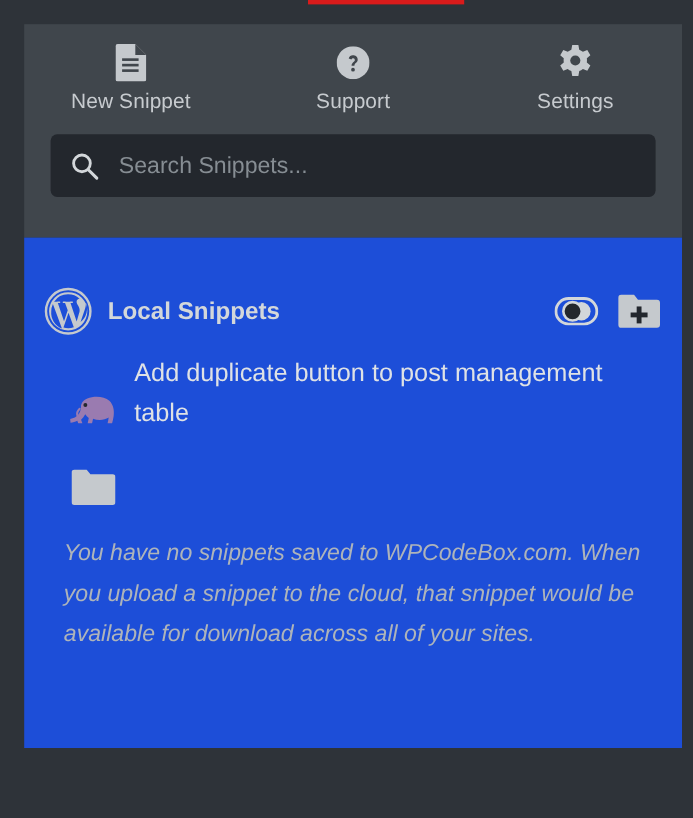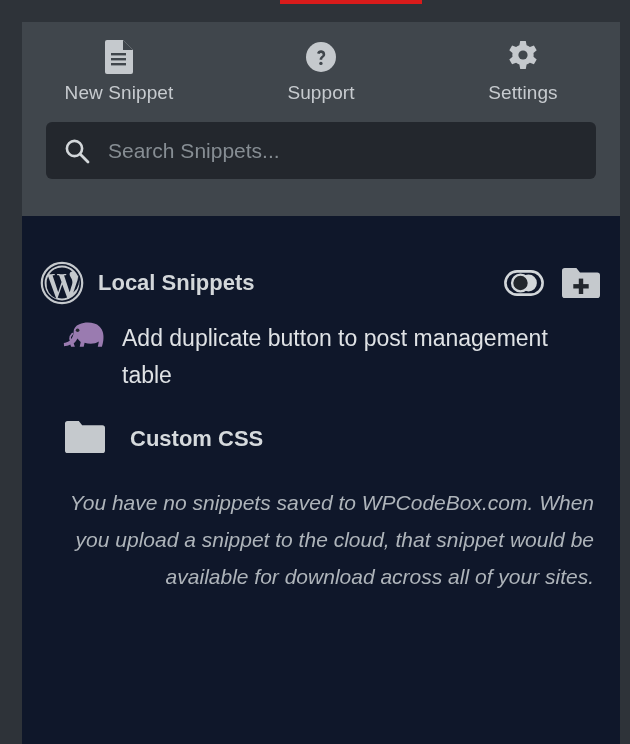--- a/index.html
+++ b/index.html
@@ -109,22 +109,22 @@
     color: #868d93;
     opacity: 1;
   }
 
   
   .body-panel {
     position: absolute;
     left: 0;
     top: 216px;
     width: 598px;
-    height: 528px;
-    background: #0f172a;
+    height: 464px;
+    background: #1d4ed8;
     box-sizing: border-box;
     padding: 0;
     overflow: hidden;
   }
 
   .group-row {
     display: flex;
     align-items: center;
     height: 62px;
     padding: 0 20px 0 16px;
@@ -162,21 +162,21 @@
     padding: 0;
     cursor: pointer;
     display: flex;
     align-items: center;
     justify-content: center;
   }
 
   
   .snippet-row {
     display: flex;
-    align-items: flex-start;
+    align-items: flex-end;
     padding: 6px 20px 6px 40px;
     box-sizing: border-box;
     cursor: pointer;
     min-height: 56px;
   }
   .snippet-icon {
     width: 46px;
     flex: 0 0 46px;
     display: flex;
     align-items: center;
@@ -198,21 +198,20 @@
   .folder-row { min-height: 52px; margin-top: 14px; }
 
   
   .empty-note {
     color: #aeb4ba;
     font-size: 21px;
     line-height: 37px;
     font-style: italic;
     padding: 18px 26px 0 36px;
     box-sizing: border-box;
-    text-align: right;
   }
 
   svg { display: block; }
 </style>
 </head>
 <body>
 
 <div class="top-accent"></div>
 
 <div class="app-shell">
@@ -307,20 +306,19 @@
       </span>
       <span class="snippet-label">Add duplicate button to post management table</span>
     </div>
 
     <div class="snippet-row folder-row">
       <span class="snippet-icon">
         <svg width="40" height="34" viewBox="0 0 40 34">
           <path fill="#c5c9cd" d="M2.6 1 h11.2 l3.4 4.2 H37.4 A2.6 2.6 0 0 1 40 7.8 V30.4 A2.6 2.6 0 0 1 37.4 33 H2.6 A2.6 2.6 0 0 1 0 30.4 V3.6 A2.6 2.6 0 0 1 2.6 1 z"></path>
         </svg>
       </span>
-      <span class="snippet-label">Custom CSS</span>
     </div>
 
 
     <div class="empty-note">You have no snippets saved to WPCodeBox.com. When you upload a snippet to the cloud, that snippet would be available for download across all of your sites.</div>
 
   </div>
 </div>
 
 </body></html>

